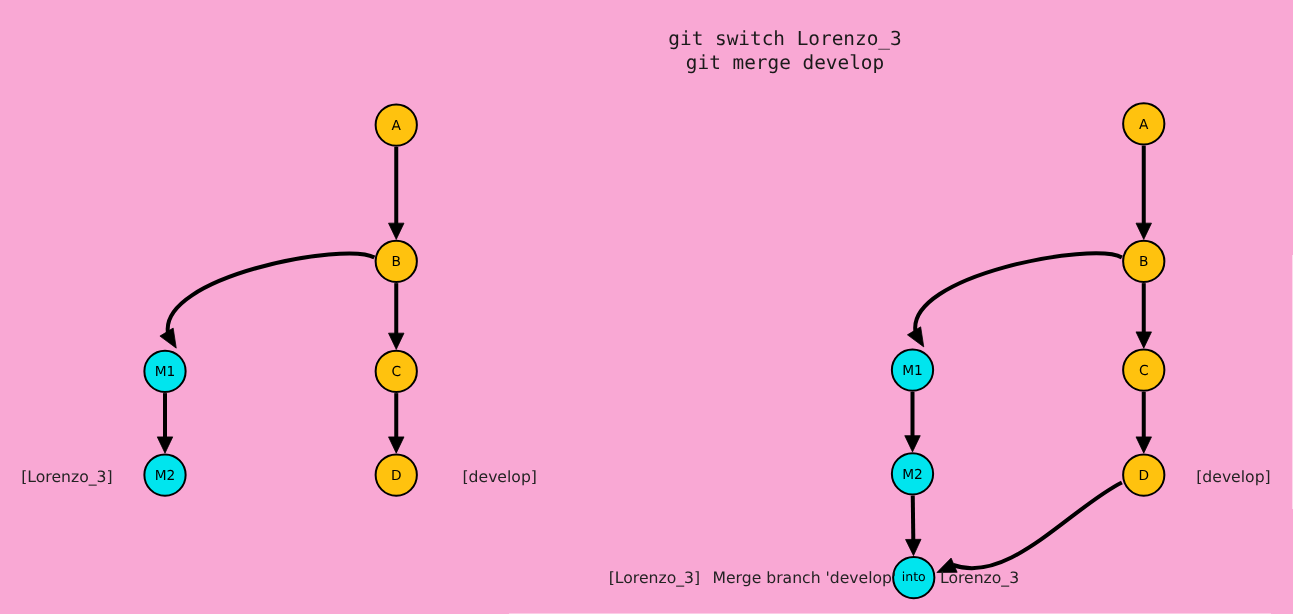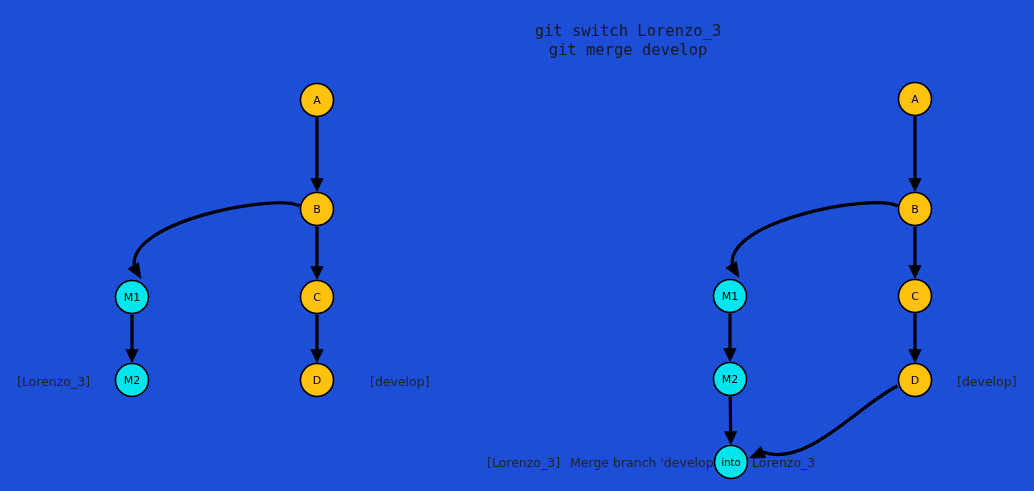--- a/index.html
+++ b/index.html
@@ -10,21 +10,21 @@
   body {
     width: 1034px;
     height: 491px;
     overflow: hidden;
     font-family: "DejaVu Sans", sans-serif;
   }
   #canvas {
     position: relative;
     width: 1034px;
     height: 491px;
-    background: #1d4ed8;
+    background: #f9a8d4;
   }
   svg.graph-layer {
     position: absolute;
     left: 0;
     top: 0;
     width: 1034px;
     height: 491px;
   }
   text.title-line {
     font-family: "DejaVu Sans Mono", monospace;

